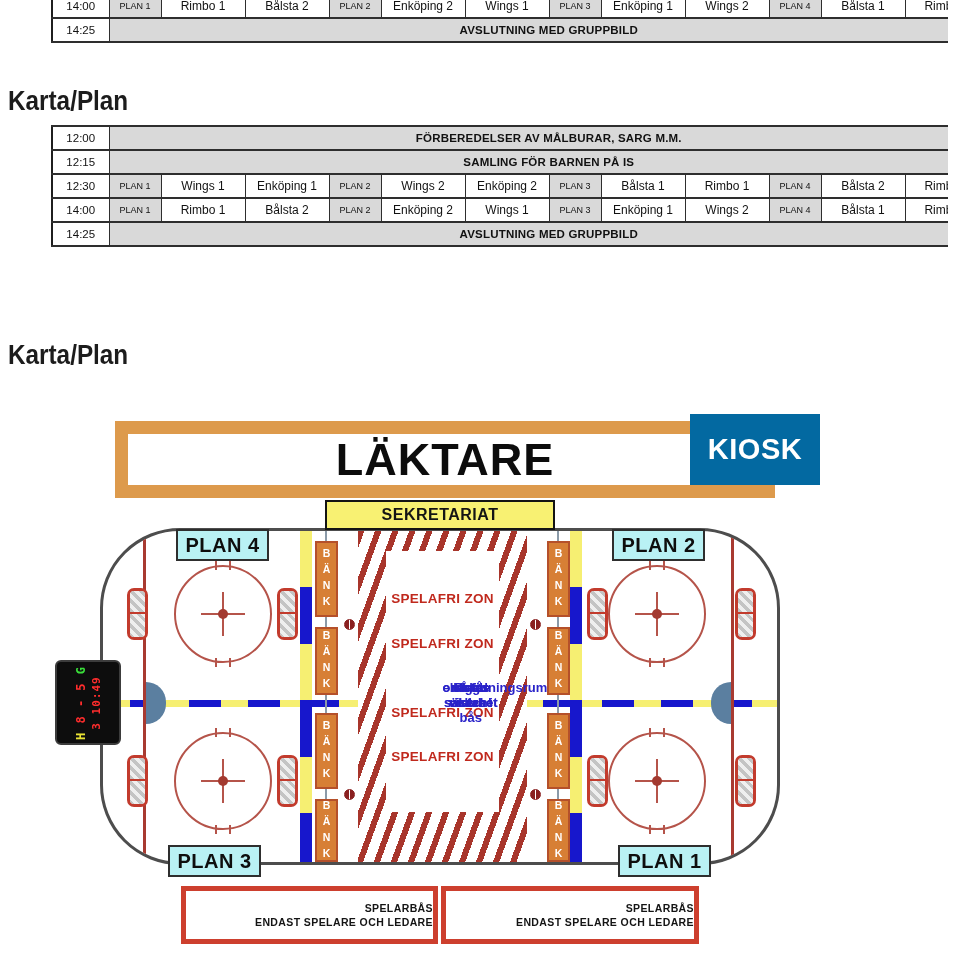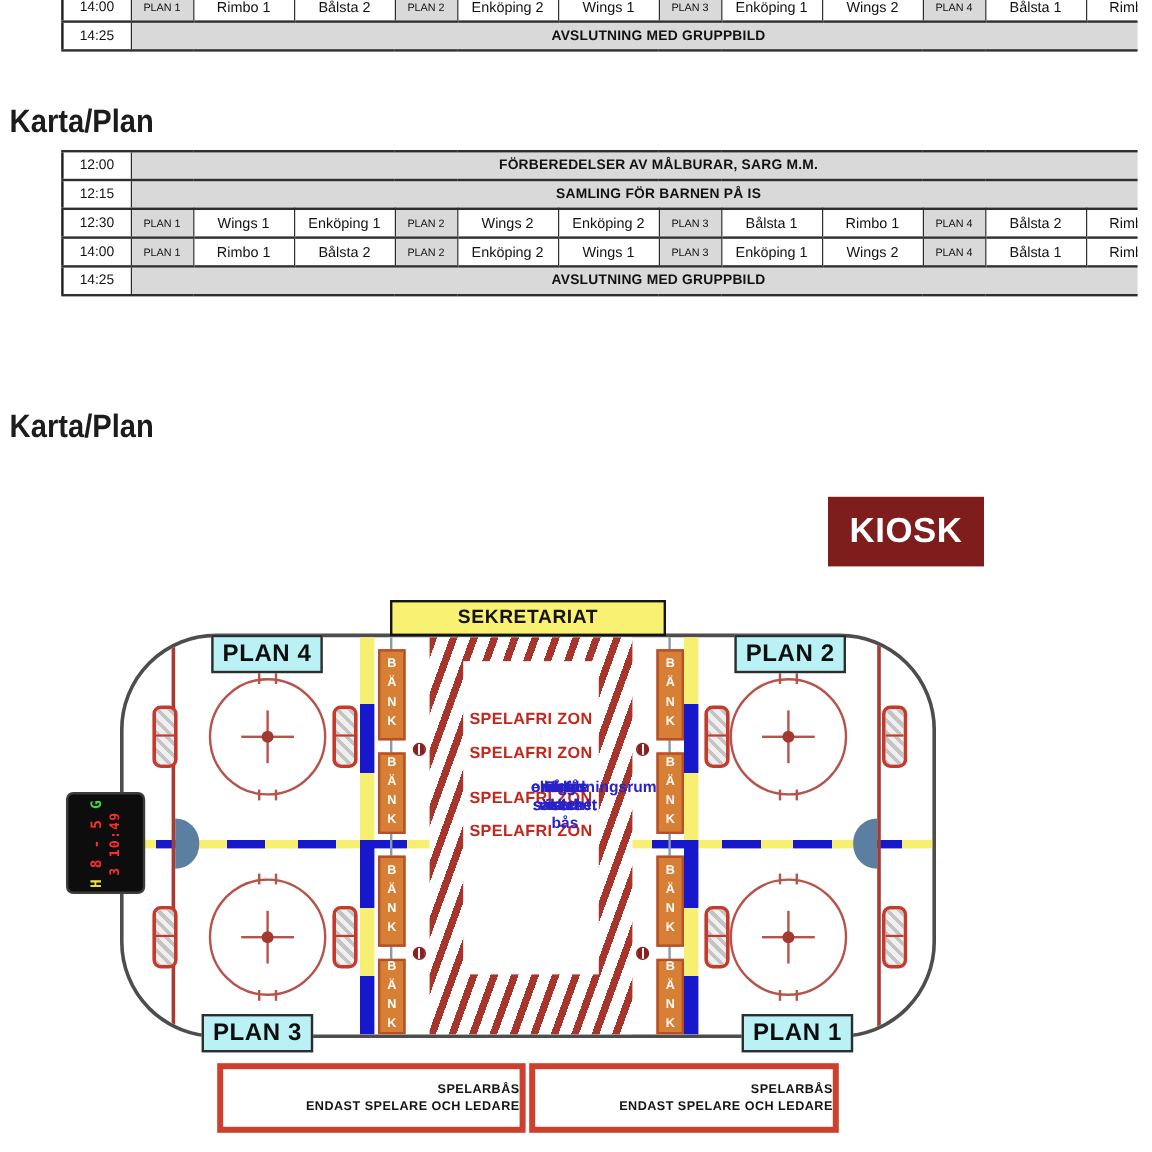--- a/index.html
+++ b/index.html
@@ -28,21 +28,21 @@
   td.merged { font-size:11.5px; font-weight:bold; background:#d9d9d9; letter-spacing:.2px; }
 
   
   .laktare {
     position:absolute; left:115px; top:421px; width:660px; height:77px;
     border:13px solid #dd9a4c; background:#fff; display:flex; align-items:center; justify-content:center;
     z-index:1;
   }
   .laktare-text { font-size:45px; font-weight:bold; color:#0c0c0c; letter-spacing:1px; }
   .kiosk {
-    position:absolute; left:690px; top:414px; width:130px; height:58px; background:#7f1d1d;
+    position:absolute; left:690px; top:414px; width:130px; height:71px; background:#0369a1;
     display:flex; align-items:center; justify-content:center; z-index:2;
     color:#fff; font-weight:bold; font-size:29px; letter-spacing:.5px;
   }
   .sekretariat {
     position:absolute; left:325px; top:500px; width:230px; height:30px;
     background:#f8f172; border:2px solid #141414; z-index:6;
     display:flex; align-items:center; justify-content:center;
     font-size:16px; font-weight:bold; color:#141414; letter-spacing:.5px;
   }
 
@@ -83,21 +83,21 @@
     background:#f2f2f2; overflow:hidden; z-index:3; }
   .goal .pane { left:0; width:100%; height:50%;
     background:repeating-linear-gradient(45deg, #c4c4c4 0 3px, #efefef 3px 7px); }
   .goal .pane.p1 { top:0; border-bottom:2px solid #c23b2d; }
   .goal .pane.p2 { bottom:0; }
 
   
   .hatch-zone { left:255px; top:0; width:169px; height:331px;
     background:repeating-linear-gradient(110deg, #a8352b 0 6px, #ffffff 6px 16px); z-index:4; }
   .hatch-inner { left:28px; top:20px; width:113px; height:261px; background:#fff;
-    display:flex; flex-direction:column; align-items:center; text-align:center; }
+    display:flex; flex-direction:column; align-items:center; text-align:center;gap:16px; }
   .hatch-inner > div { position:static; }
   .spelafri { font-size:13.5px; font-weight:bold; color:#c0291d; letter-spacing:.3px; white-space:nowrap; }
   .sf1 { margin-top:40px; } .sf2 { margin-top:14px; } .sf3 { margin-top:9px; } .sf4 { margin-top:13px; }
   .notice { margin-top:13px; font-size:13px; font-weight:bold; color:#2a23c9; line-height:15px; }
 
   
   .bank { width:23px; background:#d77f35; border:2px solid #b5502a; z-index:5;
     display:flex; align-items:center; justify-content:center;
     writing-mode:vertical-rl; text-orientation:upright;
     color:#fff; font-weight:bold; font-size:10.5px; letter-spacing:4px; }
@@ -242,20 +242,23 @@
           <tr>
             <td class="time">14:25</td>
             <td colspan="12" class="merged">AVSLUTNING MED GRUPPBILD</td>
           </tr>
         </tbody>
     </table>
   </div>
 
   <div class="section-heading" style="top:340px;">Karta/Plan</div>
 
+  <div class="laktare">
+    <span class="laktare-text">LÄKTARE</span>
+  </div>
 
   <div class="kiosk">
     <span>KIOSK</span>
   </div>
 
   <div class="sekretariat">
     <span>SEKRETARIAT</span>
   </div>
 
   <div class="mid-stub"></div>

